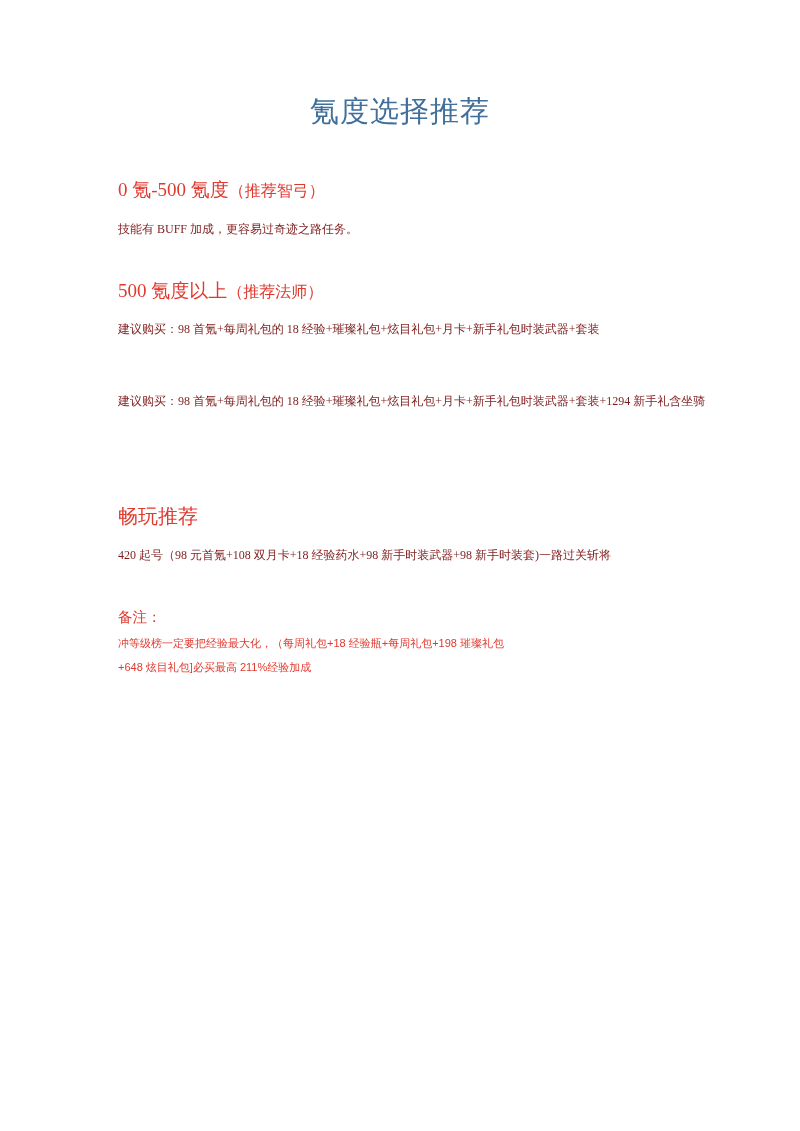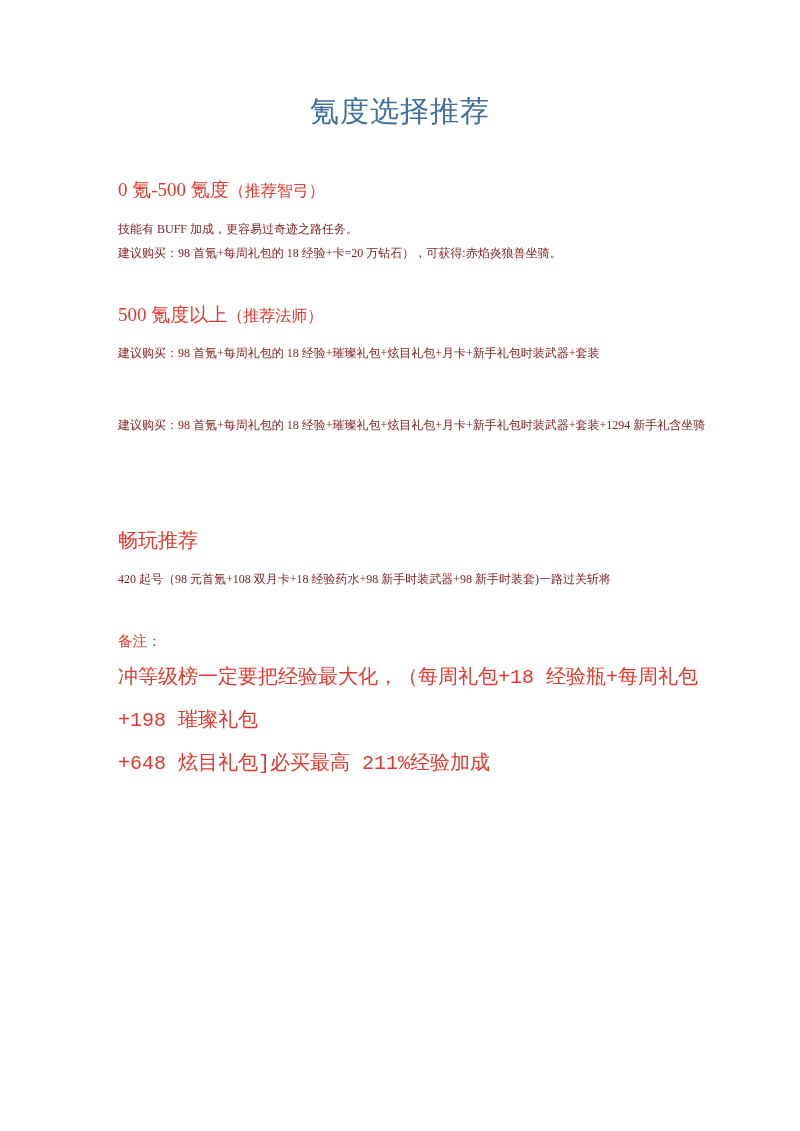--- a/index.html
+++ b/index.html
@@ -59,24 +59,24 @@
     line-height: 2.0;
     margin: 0;
     text-align: justify;
     font-family: "Liberation Serif", "DejaVu Serif", serif;
   }
   .gap-sm { height: 12px; }
   .gap-lg { height: 36px; }
   .gap-xl { height: 44px; }
   .note {
     color: #e03a2f;
-    font-size: 20px;
+    font-size: 11px;
     line-height: 2.15;
     margin: 0;
-    font-family: Liberation Mono, monospace;
+    font-family: Liberation Sans, sans-serif;
   }
   .note-label {
     color: #e03a2f;
     font-size: 14.5px;
     line-height: 2.0;
     margin: 0;
   }
   .head-big {
     font-size: 20px;
   }
@@ -91,21 +91,20 @@
   <div class="content">
 
     <div class="gap-xl"></div>
 
     <div class="section">
       <div class="sec-head">
         <span>0 氪-500 氪度</span><span class="sub">（推荐智弓）</span>
       </div>
       <div class="gap-sm"></div>
       <p class="para">技能有 BUFF 加成，更容易过奇迹之路任务。</p>
-      <p class="para">建议购买：98 首氪+每周礼包的 18 经验+卡=20 万钻石），可获得:赤焰炎狼兽坐骑。</p>
     </div>
 
     <div class="gap-lg"></div>
 
     <div class="section">
       <div class="sec-head">
         <span>500 氪度以上</span><span class="sub">（推荐法师）</span>
       </div>
       <div class="gap-sm"></div>
       <p class="para">建议购买：98 首氪+每周礼包的 18 经验+璀璨礼包+炫目礼包+月卡+新手礼包时装武器+套装</p>

